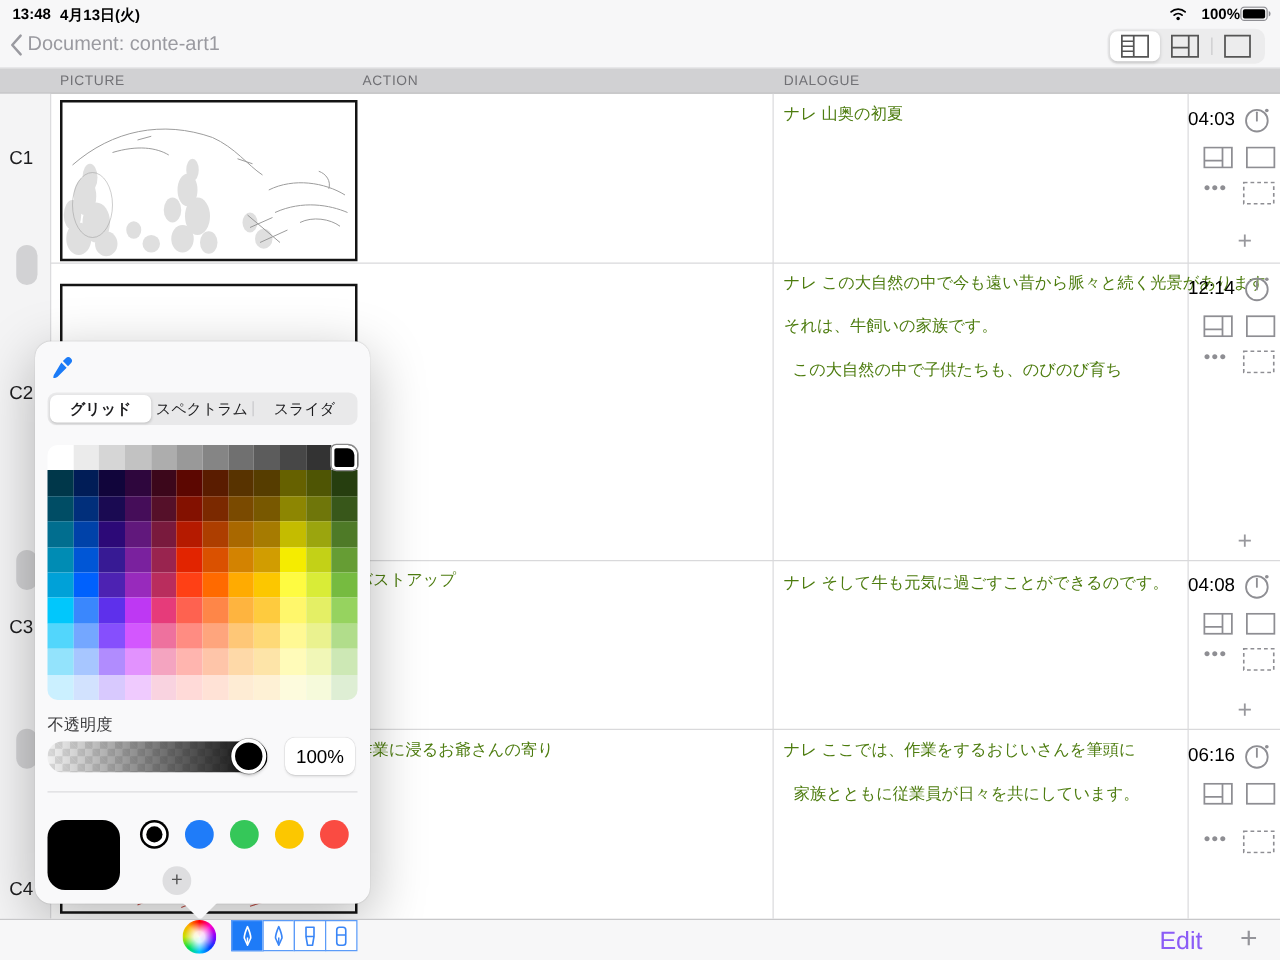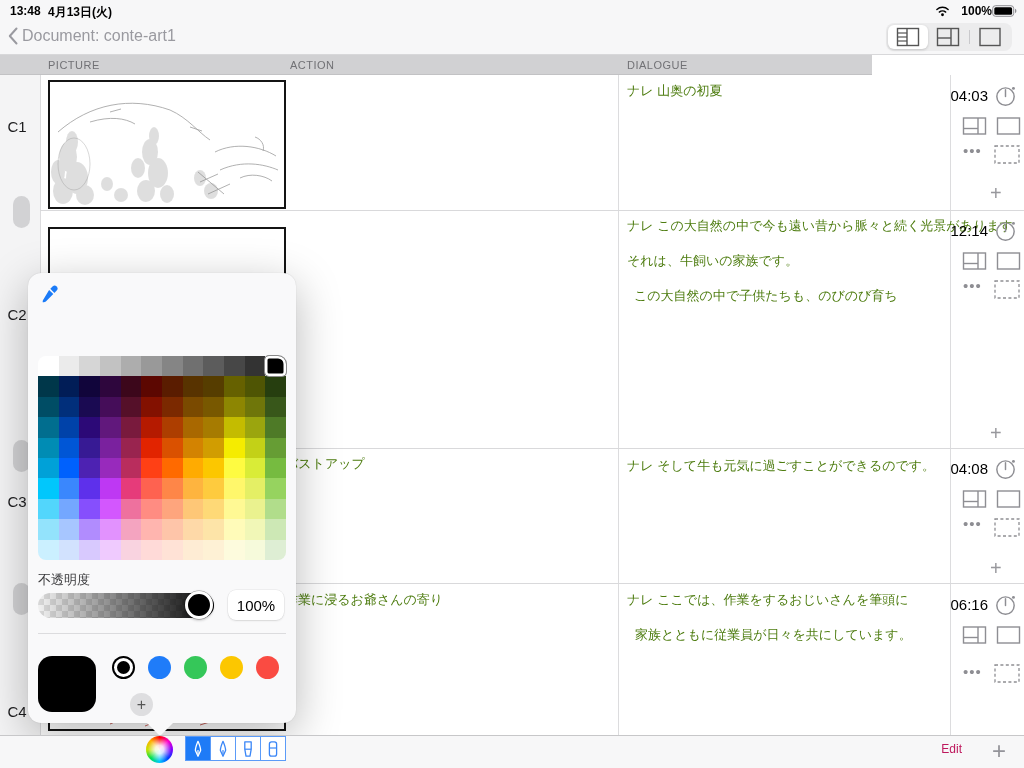--- a/index.html
+++ b/index.html
@@ -18,21 +18,21 @@
   
   #navbar { left:0; top:20px; width:1024px; height:35px; background:#F7F7F8; border-bottom:1px solid #D8D8DA; }
   #back-btn { left:8px; top:7px; display:flex; align-items:center; gap:4px; color:#9A9AA0; font-size:16px; cursor:default; }
   #nav-title { left:0; top:8px; width:1024px; text-align:center; font-size:16px; font-weight:bold; color:#000; }
   #viewseg { right:12px; top:3px; width:126px; height:28px; background:#ECECED; border-radius:8px; display:flex; align-items:center; padding:2px; }
   .seg { flex:1; height:24px; display:flex; align-items:center; justify-content:center; color:#555; border-radius:6px; }
   .seg.on { background:#fff; box-shadow:0 1px 3px rgba(0,0,0,.18); }
   .seg-div { width:1px; height:14px; background:#C9C9CC; }
 
   
-  #colheader { left:0; top:55px; width:872px; height:20px; background:#D1D1D3; border-bottom:1px solid #C2C2C4; }
+  #colheader { left:0; top:55px; width:1024px; height:20px; background:#D1D1D3; border-bottom:1px solid #C2C2C4; }
   #colheader span { position:absolute; top:4px; font-size:11px; letter-spacing:.5px; color:#717175; }
   #leftstrip { left:0; top:75px; width:40px; height:660px; background:#F4F4F5; }
   .vline { width:1px; top:75px; height:660px; background:#DCDCDE; }
   .hline { left:40px; width:984px; height:1px; background:#D9D9DB; }
   .rowlabel { left:0; width:34px; text-align:center; font-size:15px; color:#1c1c1e; }
   .pill { left:13px; width:17px; height:32px; border-radius:8.5px; background:#D2D2D4; }
   .frame { left:48px; width:238px; border:2px solid #141414; background:#fff; }
   .celltext { font-size:13px; color:#4d7c0f; white-space:nowrap; }
 
   
@@ -79,21 +79,21 @@
   
   #toolbar { left:0; top:735px; width:1024px; height:33px; background:#F7F7F8; border-top:1px solid #C7C7C9; }
   #colorwheel { left:146px; top:736px; width:27px; height:27px; border-radius:50%;
     background:
       radial-gradient(circle, rgba(255,255,255,.95) 0%, rgba(255,255,255,.85) 22%, rgba(255,255,255,0) 62%),
       conic-gradient(#ff0000,#ff00c8,#8000ff,#0040ff,#00c8ff,#00e050,#c8e000,#ffb000,#ff0000); }
   #toolgroup { left:186px; top:736px; display:flex; }
   .toolbtn { width:26px; height:25px; border:1px solid #5B9BF8; background:#fff; color:#3A86F7;
              display:flex; align-items:center; justify-content:center; margin-left:-1px; }
   .toolbtn.on { background:#1E7BF7; color:#fff; }
-  #edit-btn { right:62px; top:742px; font-size:12px; color:#be185d; }
+  #edit-btn { right:62px; top:742px; font-size:20px; color:#8b5cf6; }
   #add-btn { right:18px; top:737px; font-size:24px; font-weight:300; color:#94949A; }
 
   svg { display:block; }
 </style>
 </head>
 <body>
 
 <svg width="0" height="0" style="position:absolute">
   <defs>
     <symbol id="sym-wifi" viewBox="0 0 16 12">
@@ -395,20 +395,26 @@
       <use href="#sym-dashedrect"></use>
     </svg>
   </span>
 
 <div id="popover" class="abs">
   <span id="cp-eyedropper" class="abs">
       <svg width="20" height="20">
         <use href="#sym-eyedropper"></use>
       </svg>
     </span>
+  <div id="cp-tabs" class="abs">
+    <div class="cp-tab on">グリッド</div>
+    <div class="cp-tab">スペクトラム</div>
+    <div class="cp-tab-div"></div>
+    <div class="cp-tab">スライダ</div>
+  </div>
   <div id="cp-grid" class="abs">
       <div class="cell" style="background: rgb(255, 255, 255); border-top-left-radius: 8px;"></div>
       <div class="cell" style="background: rgb(235, 235, 235);"></div>
       <div class="cell" style="background: rgb(214, 214, 214);"></div>
       <div class="cell" style="background: rgb(194, 194, 194);"></div>
       <div class="cell" style="background: rgb(173, 173, 173);"></div>
       <div class="cell" style="background: rgb(153, 153, 153);"></div>
       <div class="cell" style="background: rgb(133, 133, 133);"></div>
       <div class="cell" style="background: rgb(112, 112, 112);"></div>
       <div class="cell" style="background: rgb(92, 92, 92);"></div>

